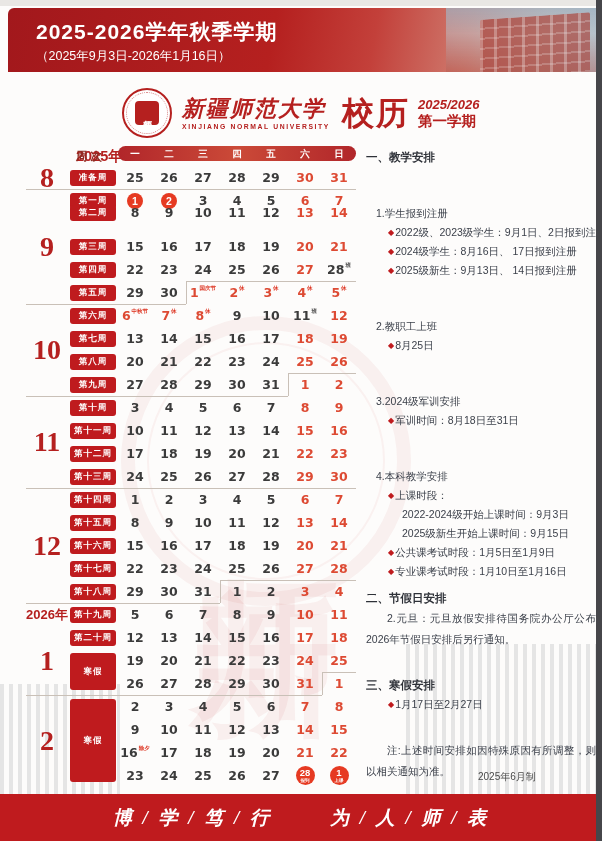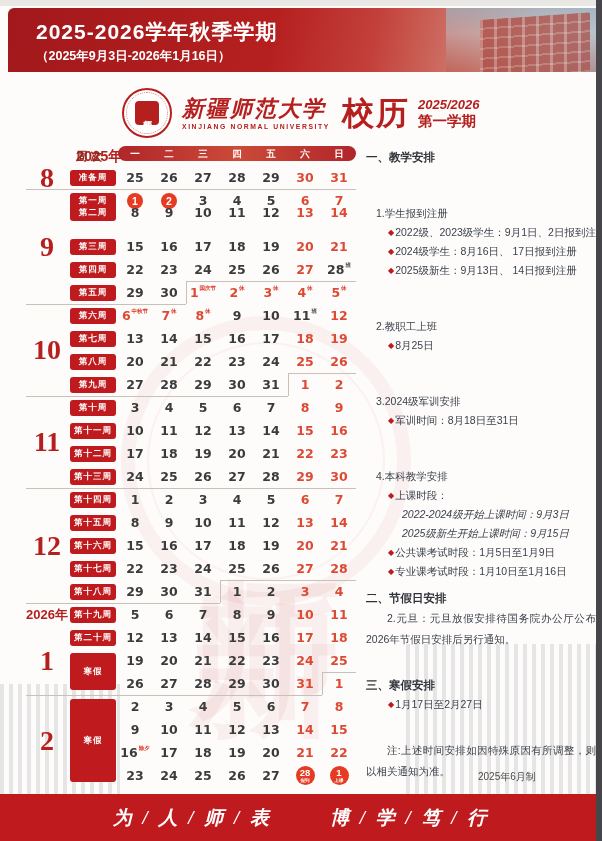--- a/index.html
+++ b/index.html
@@ -14,21 +14,21 @@
   .banner-photo{position:absolute;right:0;top:0;width:150px;height:100%;
       background:
         linear-gradient(180deg,rgba(159,179,196,.9) 0%,rgba(190,200,208,.6) 40%,rgba(180,90,80,.55) 100%);
       opacity:.8;}
   .banner-photo .bricks{position:absolute;right:6px;top:8px;width:110px;height:60px;transform:skewY(-4deg);
       background:
         repeating-linear-gradient(90deg,rgba(255,255,255,.35) 0 3px,rgba(0,0,0,0) 3px 14px),
         repeating-linear-gradient(0deg,rgba(255,255,255,.25) 0 2px,rgba(0,0,0,0) 2px 10px),
         #a8433c;opacity:.85;border-radius:2px;}
   .banner-title{position:absolute;left:28px;top:10px;color:#fff;font-size:21px;font-weight:bold;letter-spacing:1px;}
-  .banner-sub{position:absolute;left:28px;top:40px;color:#fff;font-size:12.5px;font-weight:bold;}
+  .banner-sub{position:absolute;left:28px;top:40px;color:#fff;font-size:12.5px;font-weight:normal;}
 
   
   .brand{position:absolute;left:122px;top:86px;height:54px;display:flex;align-items:center;z-index:4;}
   .seal{position:relative;width:46px;height:46px;border:2px solid #b5201f;border-radius:50%;flex:0 0 auto;
         display:flex;align-items:center;justify-content:center;background:#fff;}
   .seal-inner{width:24px;height:24px;background:#b5201f;border-radius:4px;color:#fff;font-size:9px;line-height:11px;
         display:flex;align-items:center;justify-content:center;text-align:center;font-weight:bold;
         font-family:"Liberation Serif",serif;writing-mode:vertical-rl;}
   .seal-ring{position:absolute;inset:2px;border-radius:50%;border:1px dotted rgba(181,32,31,.55);}
   .uni{margin-left:10px;}
@@ -70,21 +70,21 @@
   .circ.big{width:19px;height:19px;flex-direction:column;line-height:1;}
   .circ.big .cn{font-size:9.5px;font-weight:bold;}
   .circ.big .cs{font-size:4.5px;margin-top:1px;}
 
   
   .notes{position:absolute;left:366px;top:148px;width:230px;z-index:2;color:#3a3f49;}
   .sec-title{font-size:11.5px;font-weight:900;color:#2e3138;line-height:19px;}
   .note-line{font-size:10.5px;line-height:19px;white-space:nowrap;}
   .note-line .bullet{color:#bf1b1e;margin-right:1px;font-size:8px;vertical-align:1px;}
   .note-para{font-size:10.5px;line-height:21px;text-indent:2em;text-align:justify;white-space:normal;}
-  .ind1{padding-left:10px;margin-top:37px;}.ind2{padding-left:22px;}.ind3{padding-left:36px;font-style:italic;}
+  .ind1{padding-left:10px;margin-top:37px;}.ind2{padding-left:22px;}.ind3{padding-left:36px;}
   .gap-lg{margin-top:26px;}.gap-md{margin-top:8px;}
 
   .made{position:absolute;left:478px;top:770px;width:120px;font-size:10px;color:#4a4a4a;z-index:2;}
 
   
   .bldg{position:absolute;bottom:47px;height:110px;opacity:.16;z-index:0;
       background:repeating-linear-gradient(90deg,#6e737a 0 4px,#fff 4px 9px),
                  repeating-linear-gradient(0deg,#868b92 0 3px,#fff 3px 8px);}
   .bldg.l{left:0;width:120px;}
   .bldg.r{right:6px;width:190px;height:150px;}
@@ -848,18 +848,18 @@
       <div class="sec-title gap-lg">三、寒假安排</div>
       <div class="note-line ind2"><span class="bullet">◆</span>1月17日至2月27日</div>
       <div class="note-para gap-lg">注:上述时间安排如因特殊原因有所调整，则以相关通知为准。</div>
     </div>
   <div class="made">2025年6月制</div>
 
   <div class="bldg l"></div>
   <div class="bldg r"></div>
 
   <div class="footer">
+    <span>博 / 学 / 笃 / 行</span>
     <span>为 / 人 / 师 / 表</span>
-    <span>博 / 学 / 笃 / 行</span>
   </div>
 
   <div class="edge-right"></div>
 </div>
 
 </body></html>

